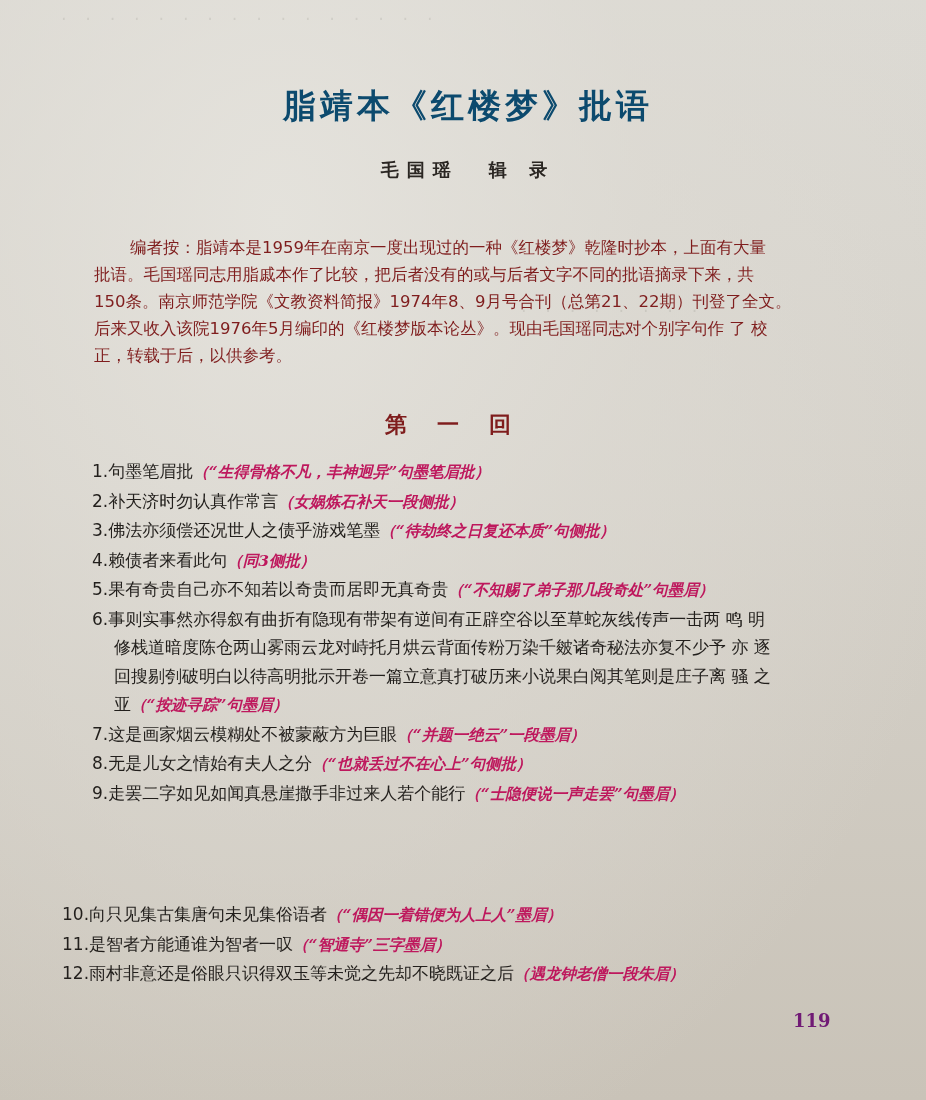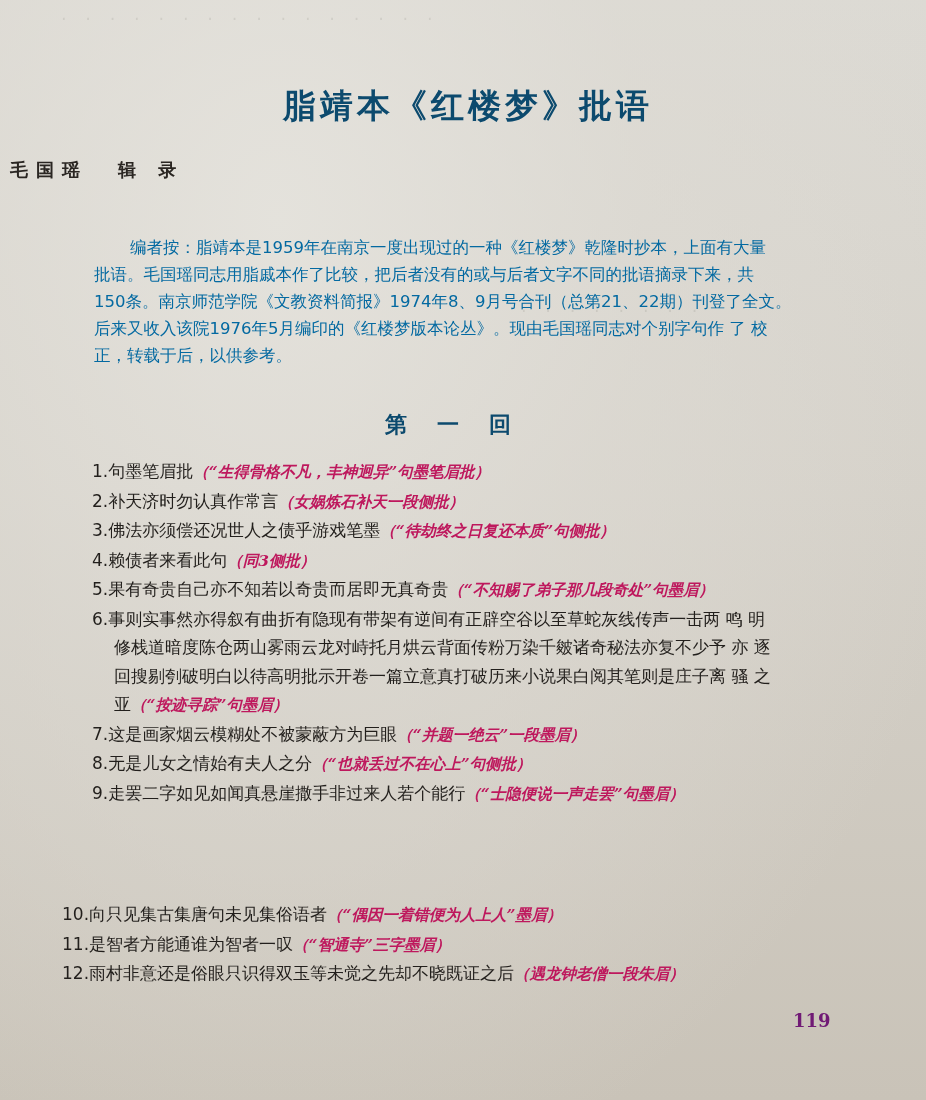--- a/index.html
+++ b/index.html
@@ -22,36 +22,36 @@
     }
     .title {
       position: absolute; left: 0; right: 0; top: 84px;
       text-align: center; font-size: 33px; font-weight: bold;
       letter-spacing: 4px; color: #0c4a6e;
       font-family: "DejaVu Sans", sans-serif;
       padding-left: 10px;
     }
     .author {
       position: absolute; left: 0; right: 0; top: 158px;
-      font-size: 18px; font-weight: bold;
+      text-align: center; font-size: 18px; font-weight: bold;
       letter-spacing: 8px; color: #2a2622;
       padding-left: 10px;
     }
     .author .gap { display: inline-block; width: 30px; }
     .note {
       position: absolute; left: 94px; width: 796px; top: 234px;
-      font-size: 16.5px; line-height: 27px; color: #0369a1;
+      font-size: 16.5px; line-height: 27px; color: #7f1d1d;
       font-family: "DejaVu Sans", sans-serif;
     }
     .note p { margin: 0; white-space: nowrap; }
     .note .indent { padding-left: 36px; }
     .chapter {
       position: absolute; left: 0; right: 0;
       text-align: center; font-size: 22px; font-weight: bold;
-      letter-spacing: 30px; color: #0c4a6e;
+      letter-spacing: 30px; color: #7f1d1d;
       font-family: "DejaVu Sans", sans-serif;
     }
     .list {
       position: absolute; font-size: 17px; line-height: 28.5px;
       color: #221f1c; font-family: "DejaVu Sans", sans-serif;
     }
     .item { white-space: nowrap; }
     .item .gloss {
       font-family: "DejaVu Serif", serif; font-style: italic;
       font-size: 15.5px; color: #be185d; font-weight: bold;

